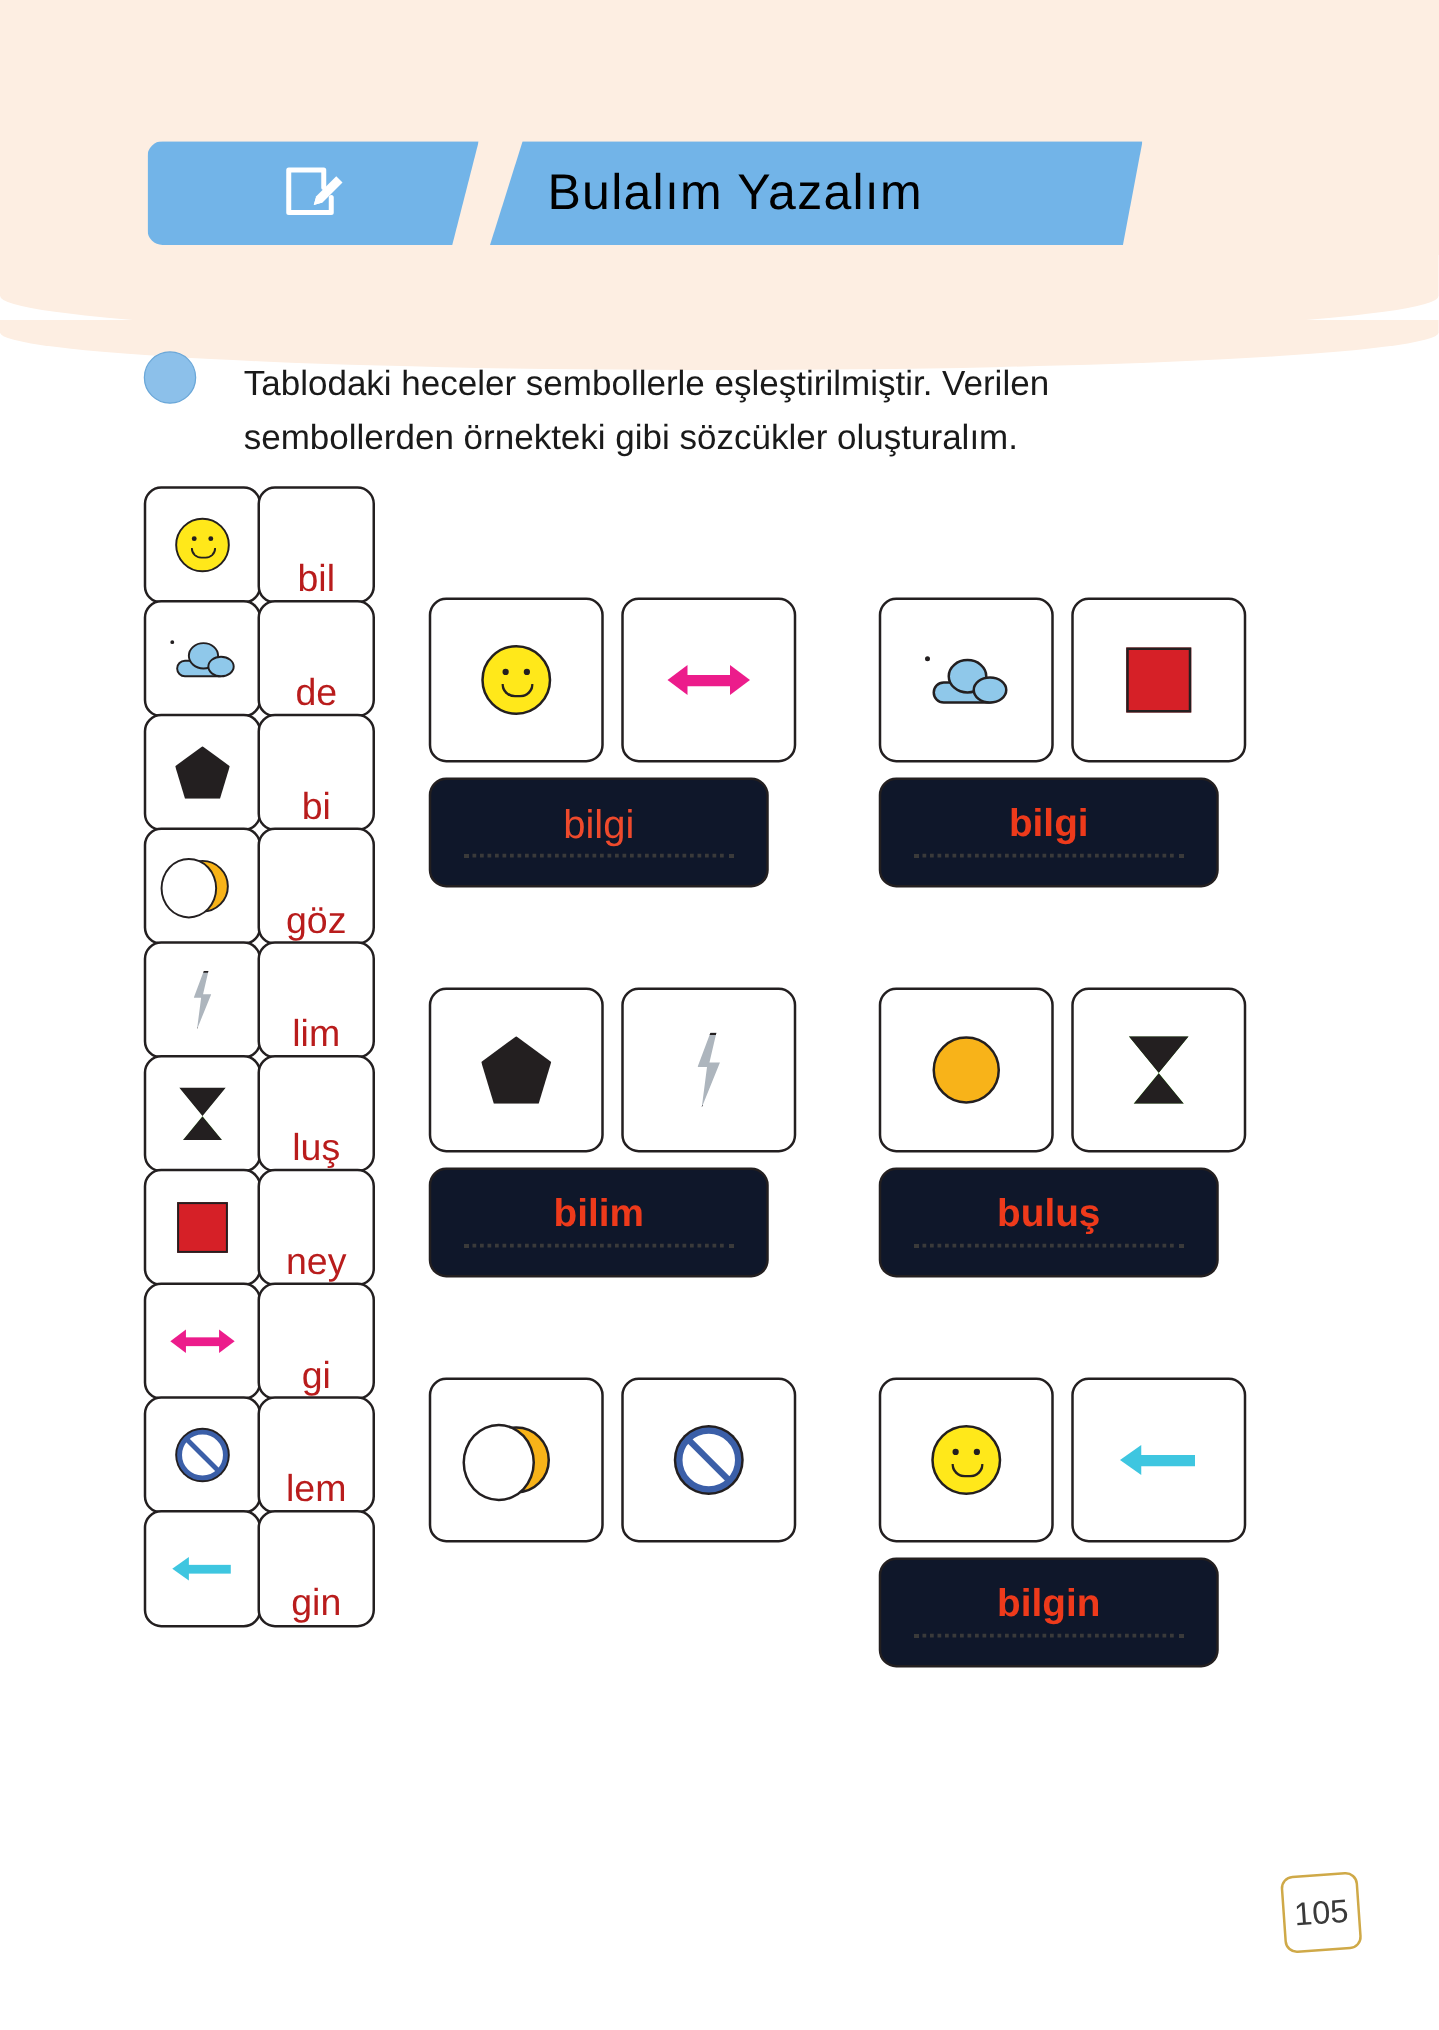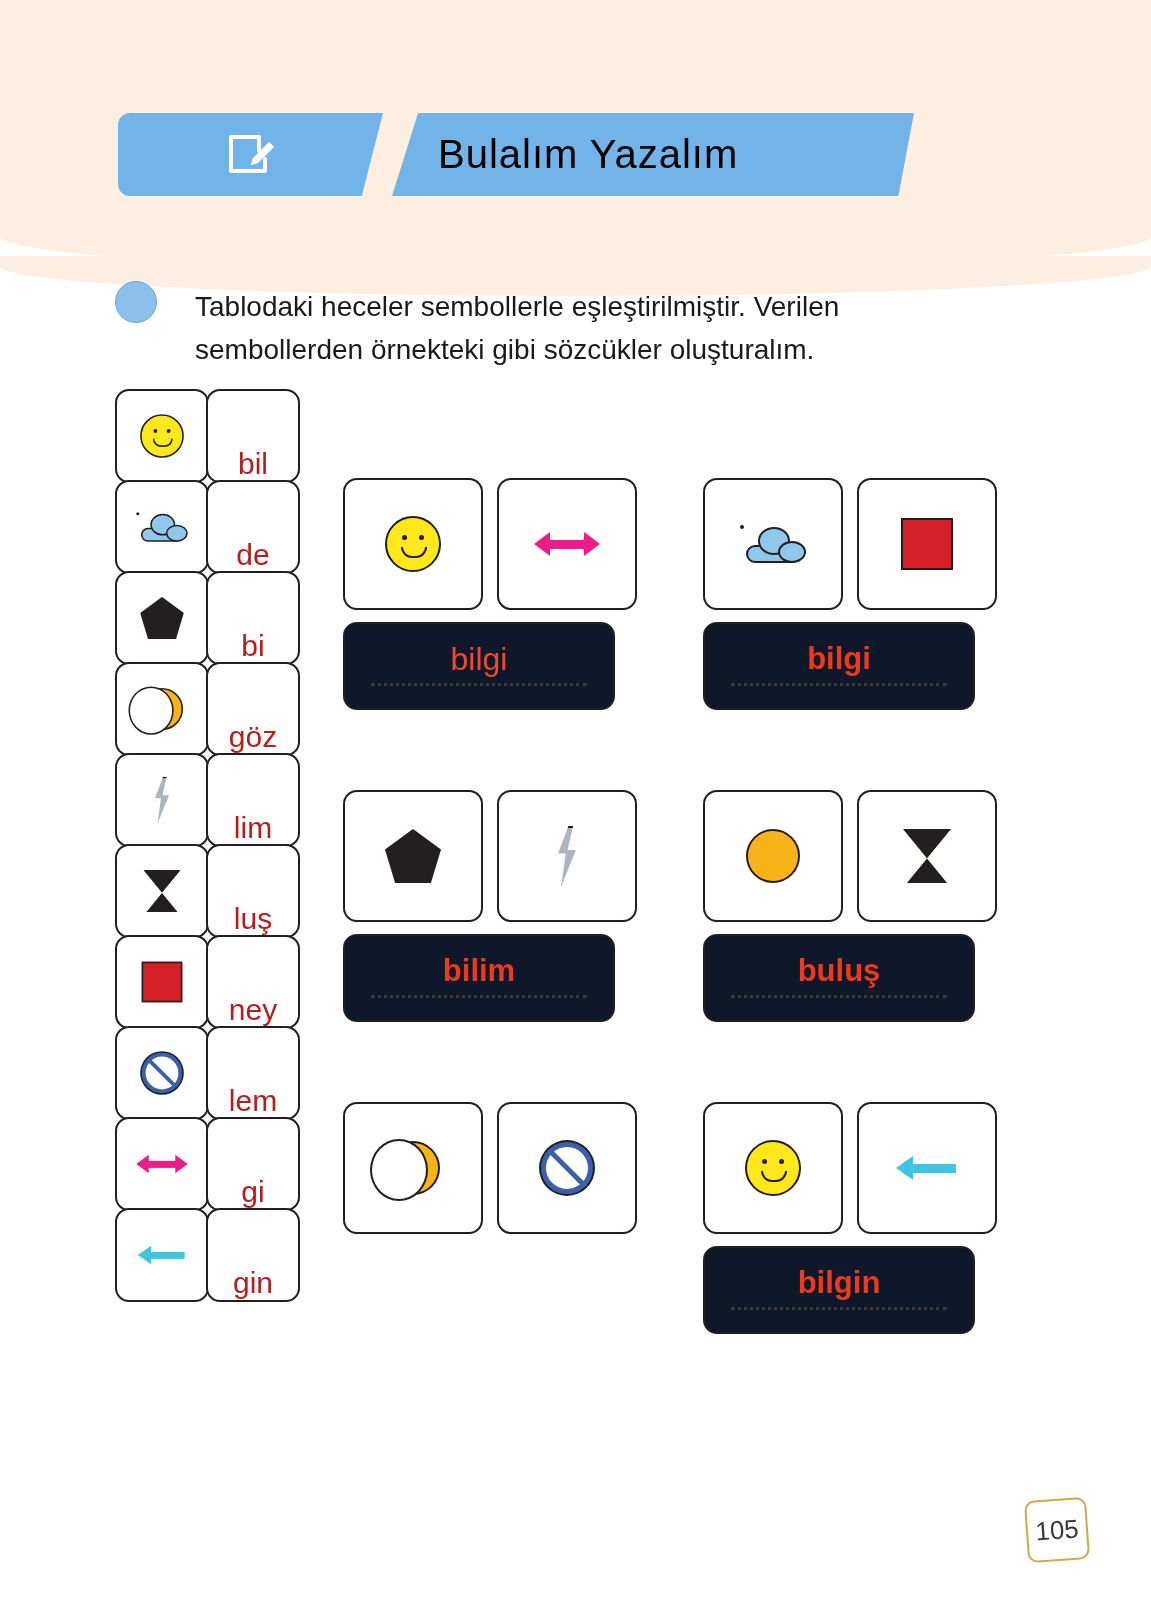--- a/index.html
+++ b/index.html
@@ -261,36 +261,36 @@
     <div class="legend-row">
       <div class="cell">
         <span class="s-square sm"></span>
       </div>
       <div class="cell syll">
         <span>ney</span>
       </div>
     </div>
     <div class="legend-row">
       <div class="cell">
-        <span class="s-ban sm"></span>
-      </div>
-      <div class="cell syll">
-        <span>lem</span>
-      </div>
-    </div>
-    <div class="legend-row">
-      <div class="cell">
         <span class="s-arrow2 sm">
           <b></b>
           <i></i>
           <i></i>
         </span>
       </div>
       <div class="cell syll">
         <span>gi</span>
+      </div>
+    </div>
+    <div class="legend-row">
+      <div class="cell">
+        <span class="s-ban sm"></span>
+      </div>
+      <div class="cell syll">
+        <span>lem</span>
       </div>
     </div>
     <div class="legend-row">
       <div class="cell">
         <span class="s-arrowL sm">
           <b></b>
           <i></i>
         </span>
       </div>
       <div class="cell syll">

